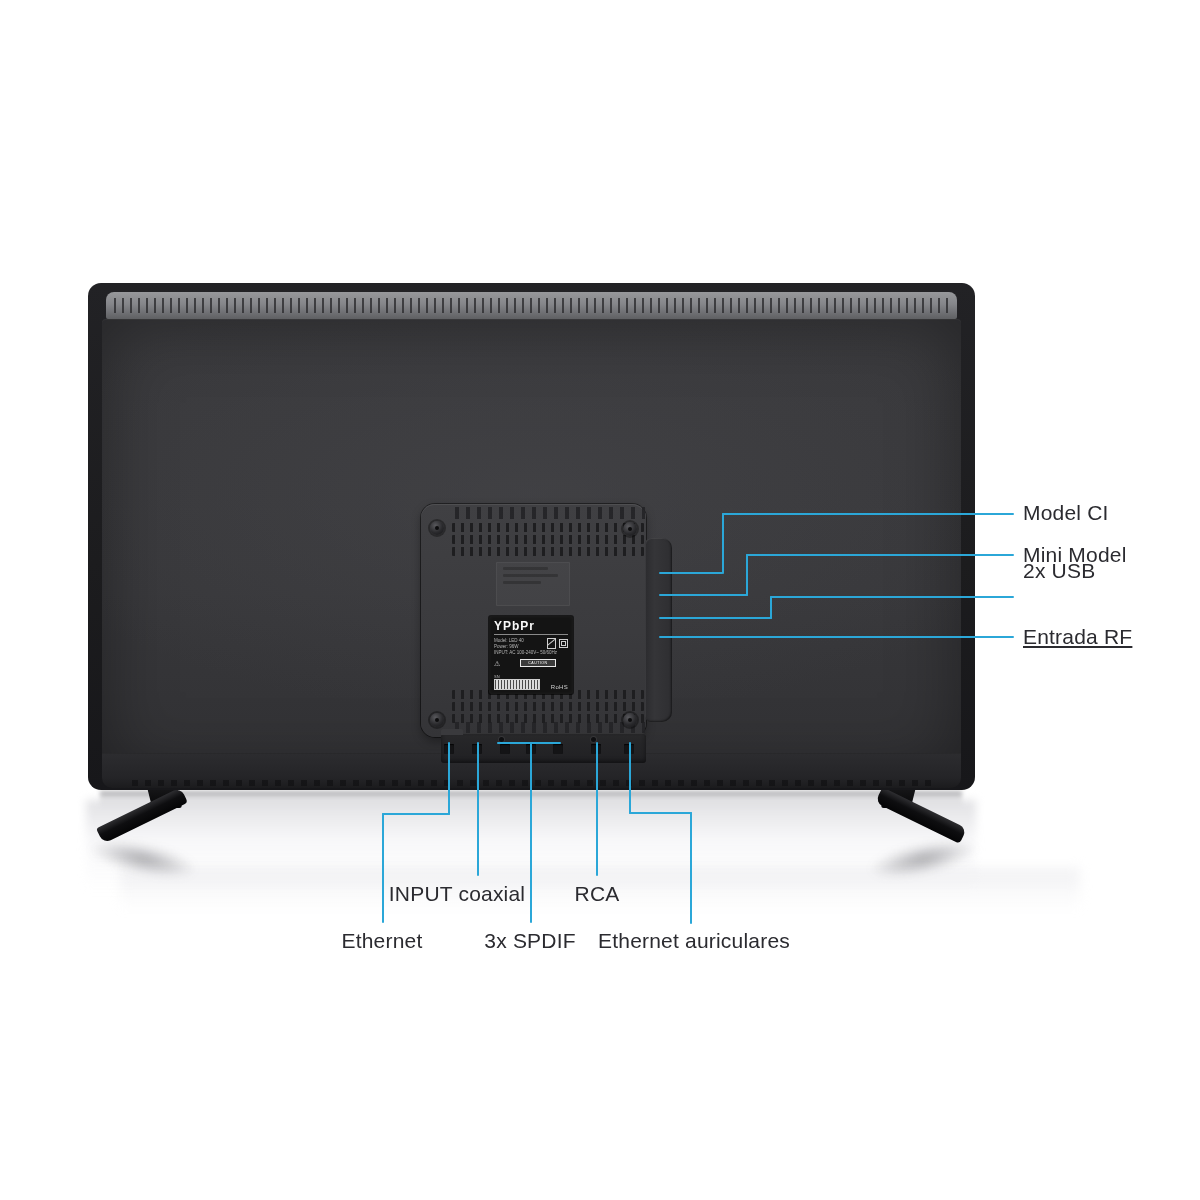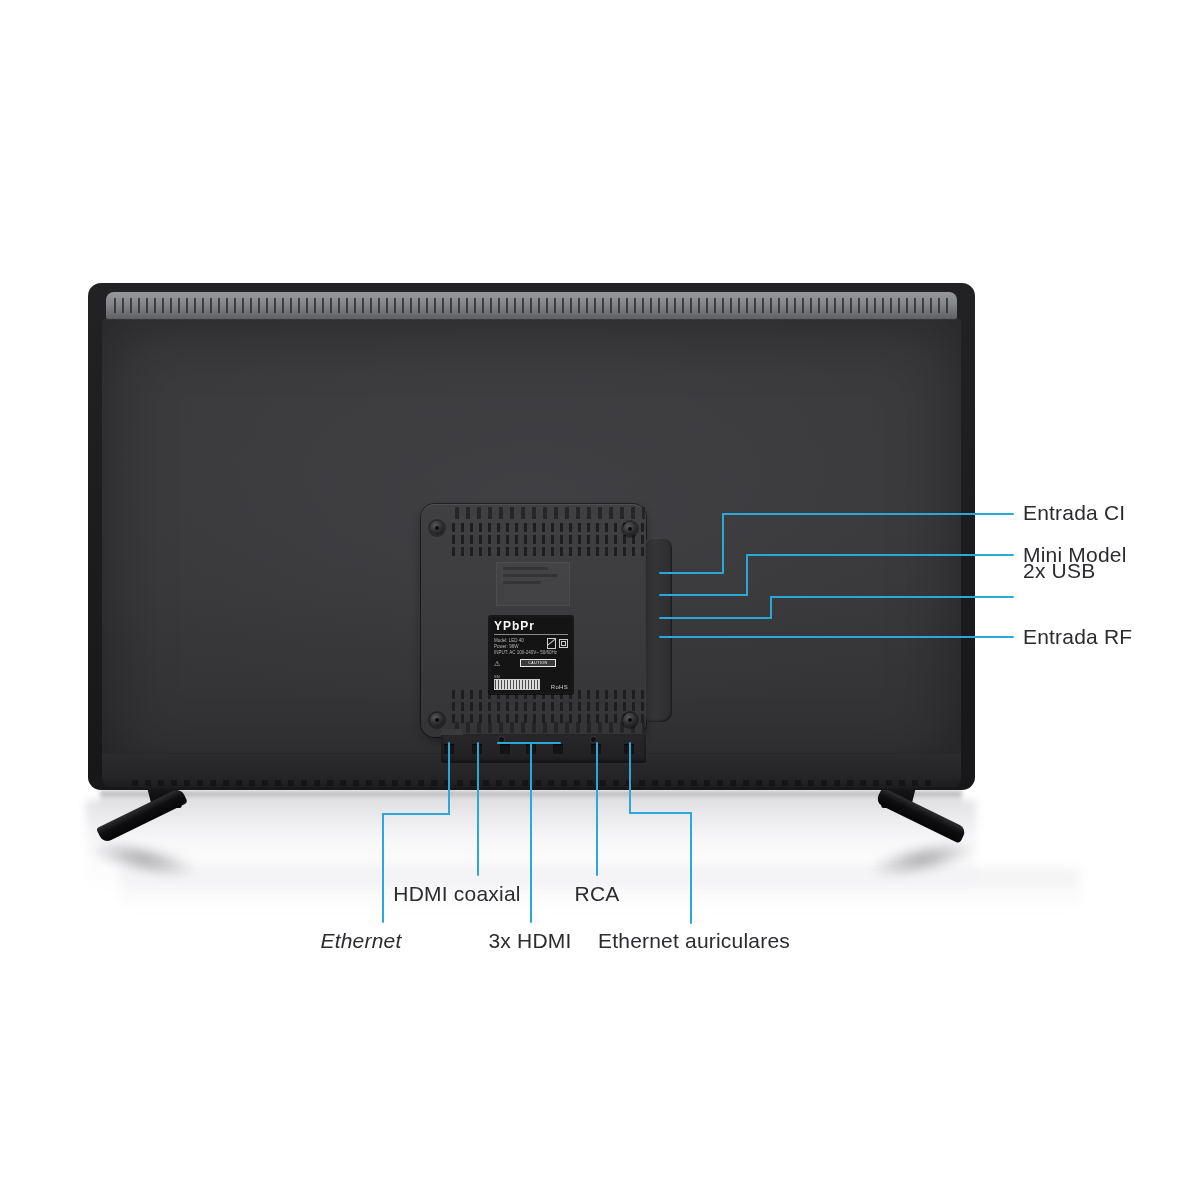--- a/index.html
+++ b/index.html
@@ -266,58 +266,58 @@
     <div class="port-slot" style="left:85px;"></div>
     <div class="port-slot" style="left:112px;"></div>
     <div class="port-slot" style="left:150px;"></div>
     <div class="port-slot" style="left:183px;"></div>
   </div>
 
   <div>
     <div class="cl h" style="left:659px;top:572px;width:64px;"></div>
     <div class="cl v" style="left:722px;top:513px;height:61px;"></div>
     <div class="cl h" style="left:722px;top:513px;width:292px;"></div>
-    <div class="co-label" style="left:1023px;top:502px;">Entrada CI</div>
+    <div class="co-label" style="left:1023px;top:502px;">Model CI</div>
   </div>
 
   <div>
     <div class="cl h" style="left:659px;top:594px;width:89px;"></div>
     <div class="cl v" style="left:746px;top:554px;height:42px;"></div>
     <div class="cl h" style="left:746px;top:554px;width:268px;"></div>
     <div class="co-label" style="left:1023px;top:544px;">Mini Model</div>
   </div>
 
   <div>
     <div class="cl h" style="left:659px;top:617px;width:113px;"></div>
     <div class="cl v" style="left:770px;top:596px;height:23px;"></div>
     <div class="cl h" style="left:770px;top:596px;width:244px;"></div>
     <div class="co-label" style="left:1023px;top:560px;">2x USB</div>
   </div>
 
   <div>
     <div class="cl h" style="left:659px;top:636px;width:355px;"></div>
-    <div class="co-label" style="left:1023px;top:626px;">Entrada RF</div>
+    <div class="co-label" style="left:1023px;top:626px;text-decoration:underline;">Entrada RF</div>
   </div>
 
   <div>
     <div class="cl v" style="left:448px;top:742px;height:73px;"></div>
     <div class="cl h" style="left:382px;top:813px;width:68px;"></div>
     <div class="cl v" style="left:382px;top:813px;height:110px;"></div>
-    <div class="co-label centered" style="left:361px;top:930px;font-style:italic;">Ethernet</div>
+    <div class="co-label centered" style="left:382px;top:930px;">Ethernet</div>
   </div>
 
   <div>
     <div class="cl v" style="left:477px;top:742px;height:134px;"></div>
-    <div class="co-label centered" style="left:457px;top:883px;">HDMI coaxial</div>
+    <div class="co-label centered" style="left:457px;top:883px;">INPUT coaxial</div>
   </div>
 
   <div>
     <div class="cl h" style="left:497px;top:742px;width:64px;"></div>
     <div class="cl v" style="left:530px;top:742px;height:181px;"></div>
-    <div class="co-label centered" style="left:530px;top:930px;">3x HDMI</div>
+    <div class="co-label centered" style="left:530px;top:930px;">3x SPDIF</div>
   </div>
 
   <div>
     <div class="cl v" style="left:596px;top:742px;height:134px;"></div>
     <div class="co-label centered" style="left:597px;top:883px;">RCA</div>
   </div>
 
   <div>
     <div class="cl v" style="left:629px;top:742px;height:72px;"></div>
     <div class="cl h" style="left:629px;top:812px;width:63px;"></div>

